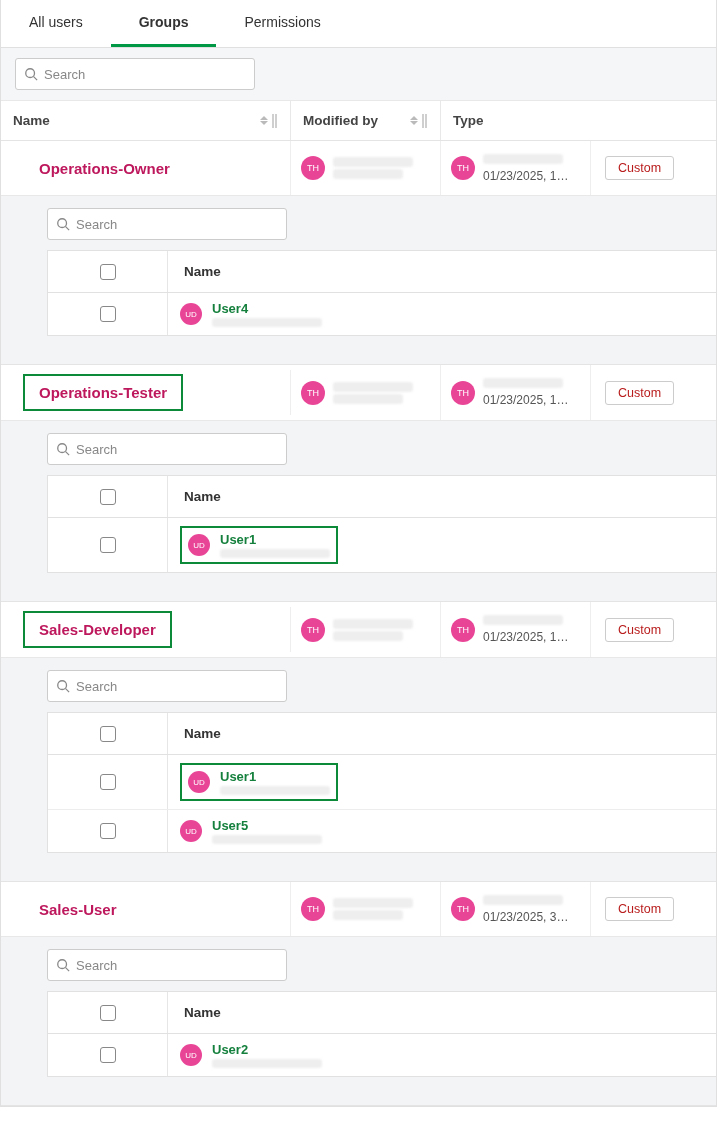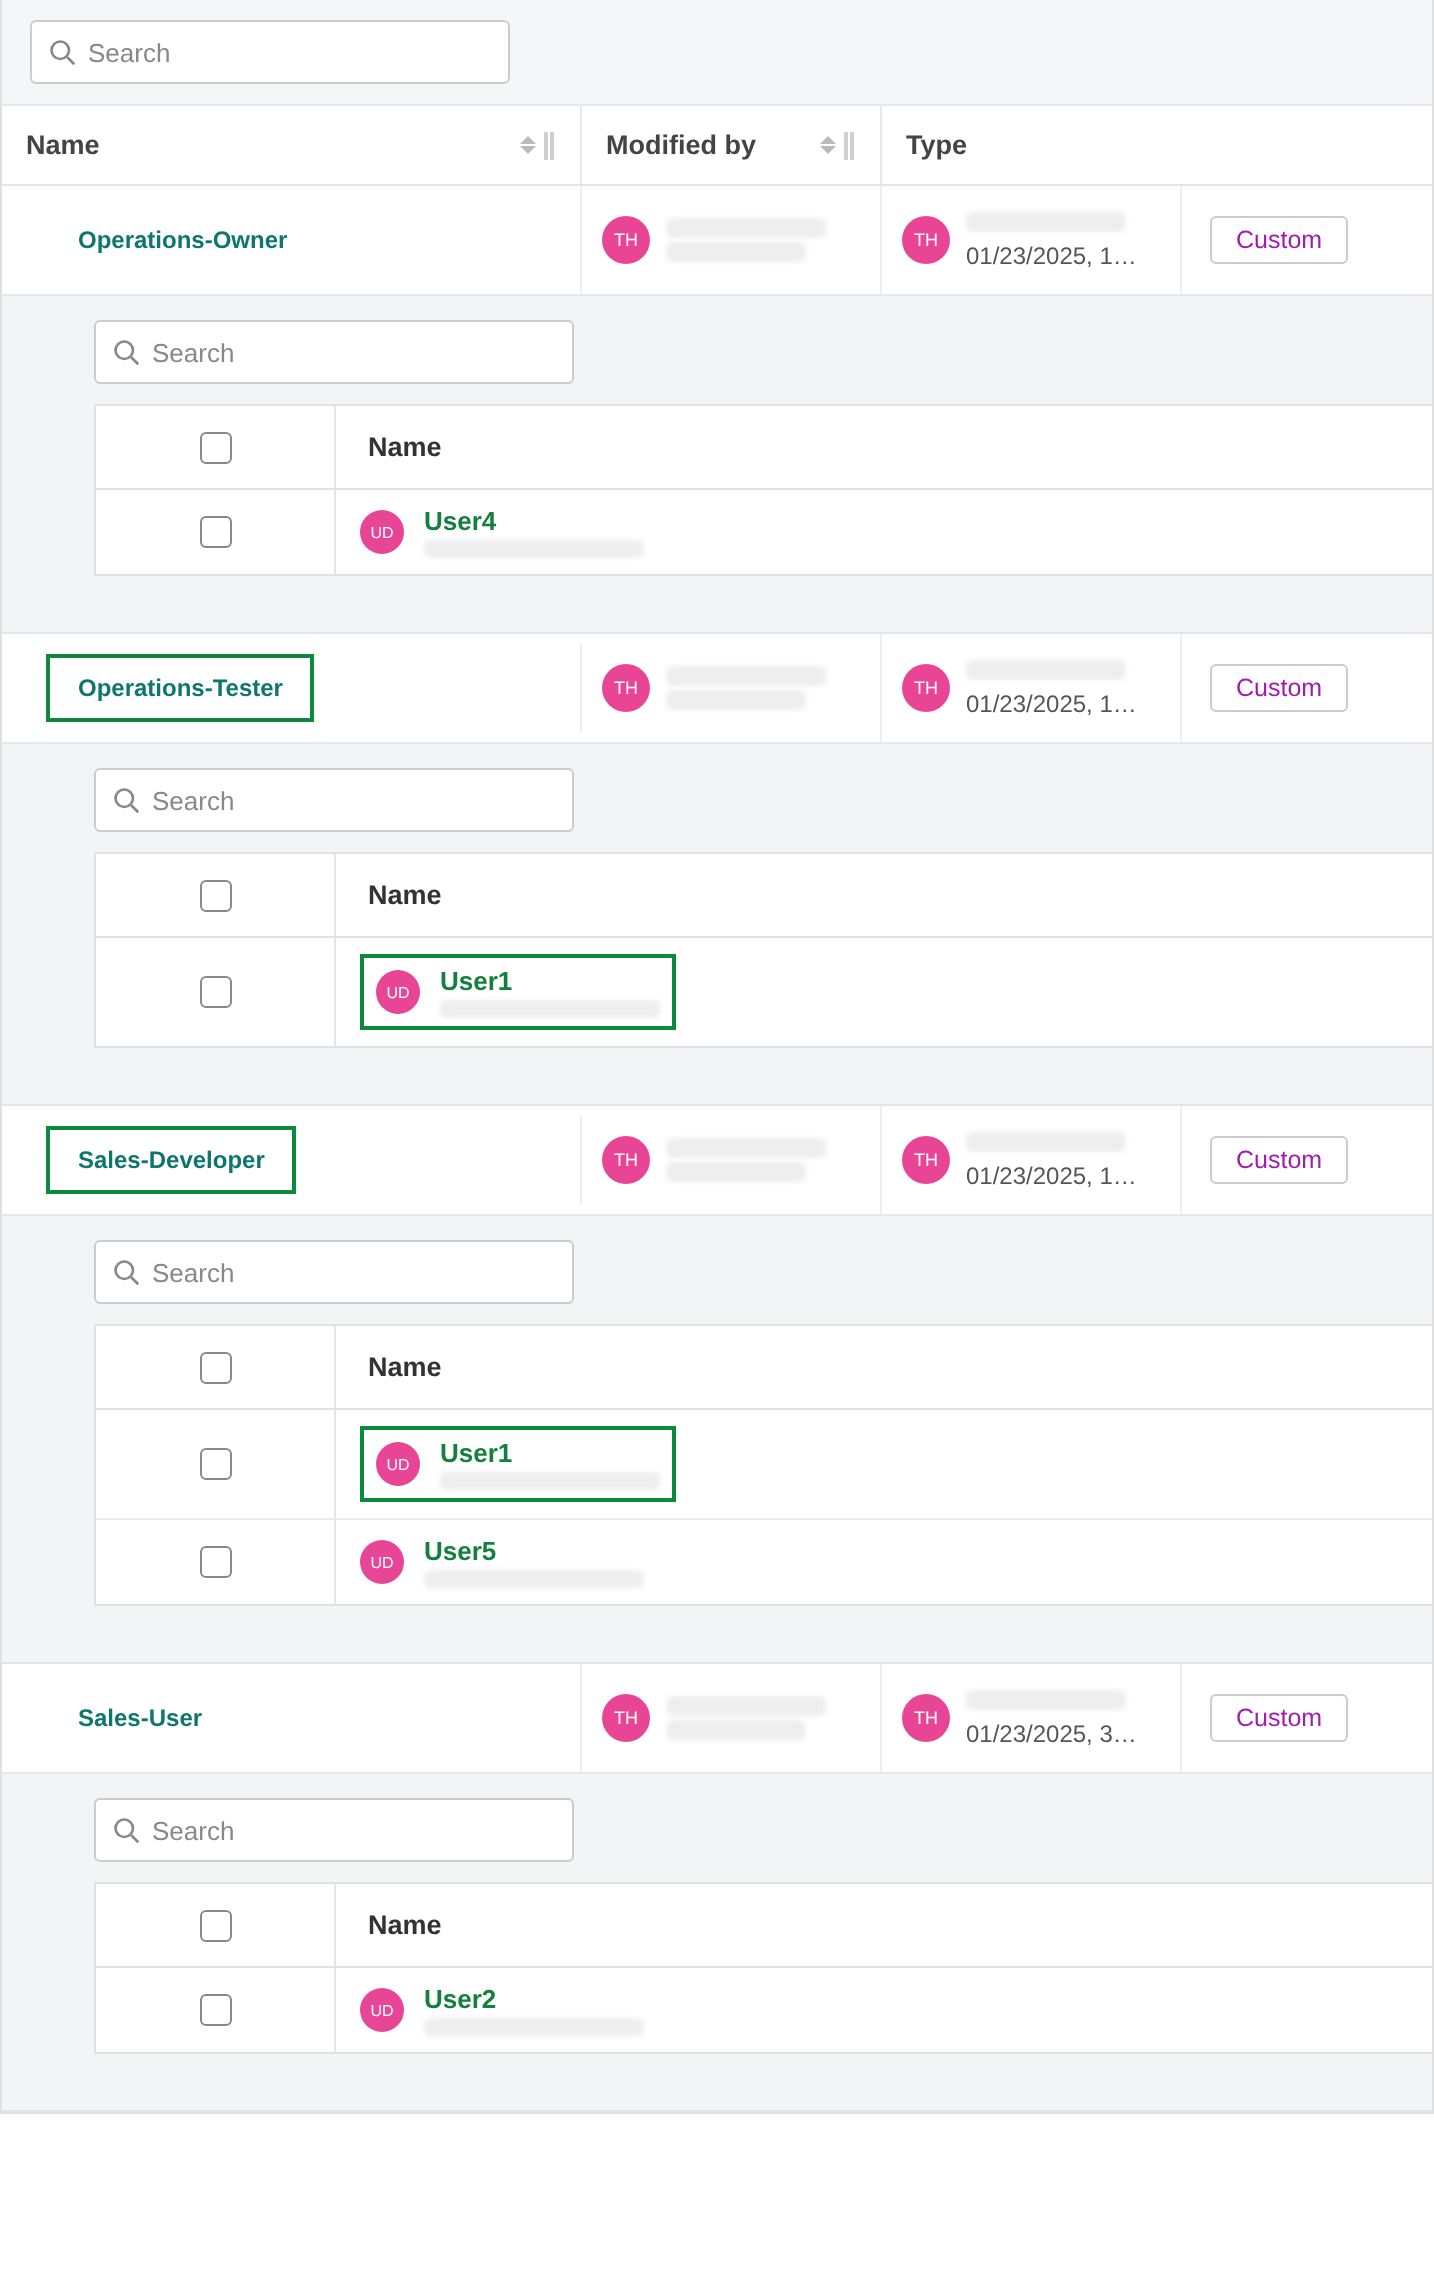--- a/index.html
+++ b/index.html
@@ -98,23 +98,23 @@
     border-bottom: 1px solid #e8e8e8;
   }
   .group-row > div {
     border-right: 1px solid #eee;
     display:flex;
     align-items:center;
   }
   .group-row > div:last-child { border-right:none; }
   .group-name {
     padding: 14px 14px 14px 38px;
-    font-size: 12px;
+    font-size: 15px;
     font-weight: 600;
-    color: #0f766e;
+    color: #be185d;
   }
   .group-name.hl {
     padding: 4px 0;
     margin: 5px 0 5px 22px;
   }
   .hl-border {
     border: 2px solid #0c8a3a;
     padding: 8px 14px;
     display:inline-block;
   }
@@ -147,21 +147,21 @@
     padding: 10px 14px;
     display:flex;
     align-items:center;
   }
   .badge {
     border:1px solid #ccc;
     border-radius:3px;
     background:#fff;
     padding: 4px 12px;
     font-size:12.5px;
-    color:#a21caf;
+    color:#b91c1c;
   }
 
   .sub-panel {
     background:#f3f4f5;
     padding: 12px 0 28px 46px;
     border-bottom:1px solid #e4e4e4;
   }
   .sub-search {
     padding-bottom: 10px;
   }
@@ -214,20 +214,25 @@
     display:flex;
     align-items:center;
     gap:10px;
   }
 </style>
 </head>
 <body>
 
 <div class="container">
 
+  <div class="tabs">
+    <div class="tab">All users</div>
+    <div class="tab active">Groups</div>
+    <div class="tab">Permissions</div>
+  </div>
 
   <div class="toolbar">
     <div class="search-box">
       <span class="search-icon">
         <svg viewBox="0 0 16 16" width="14" height="14" fill="none" stroke="#888" stroke-width="1.5">
             <circle cx="7" cy="7" r="5"></circle>
             <line x1="11" y1="11" x2="15" y2="15"></line>
           </svg>
       </span>
       <input type="text" placeholder="Search" style="">

